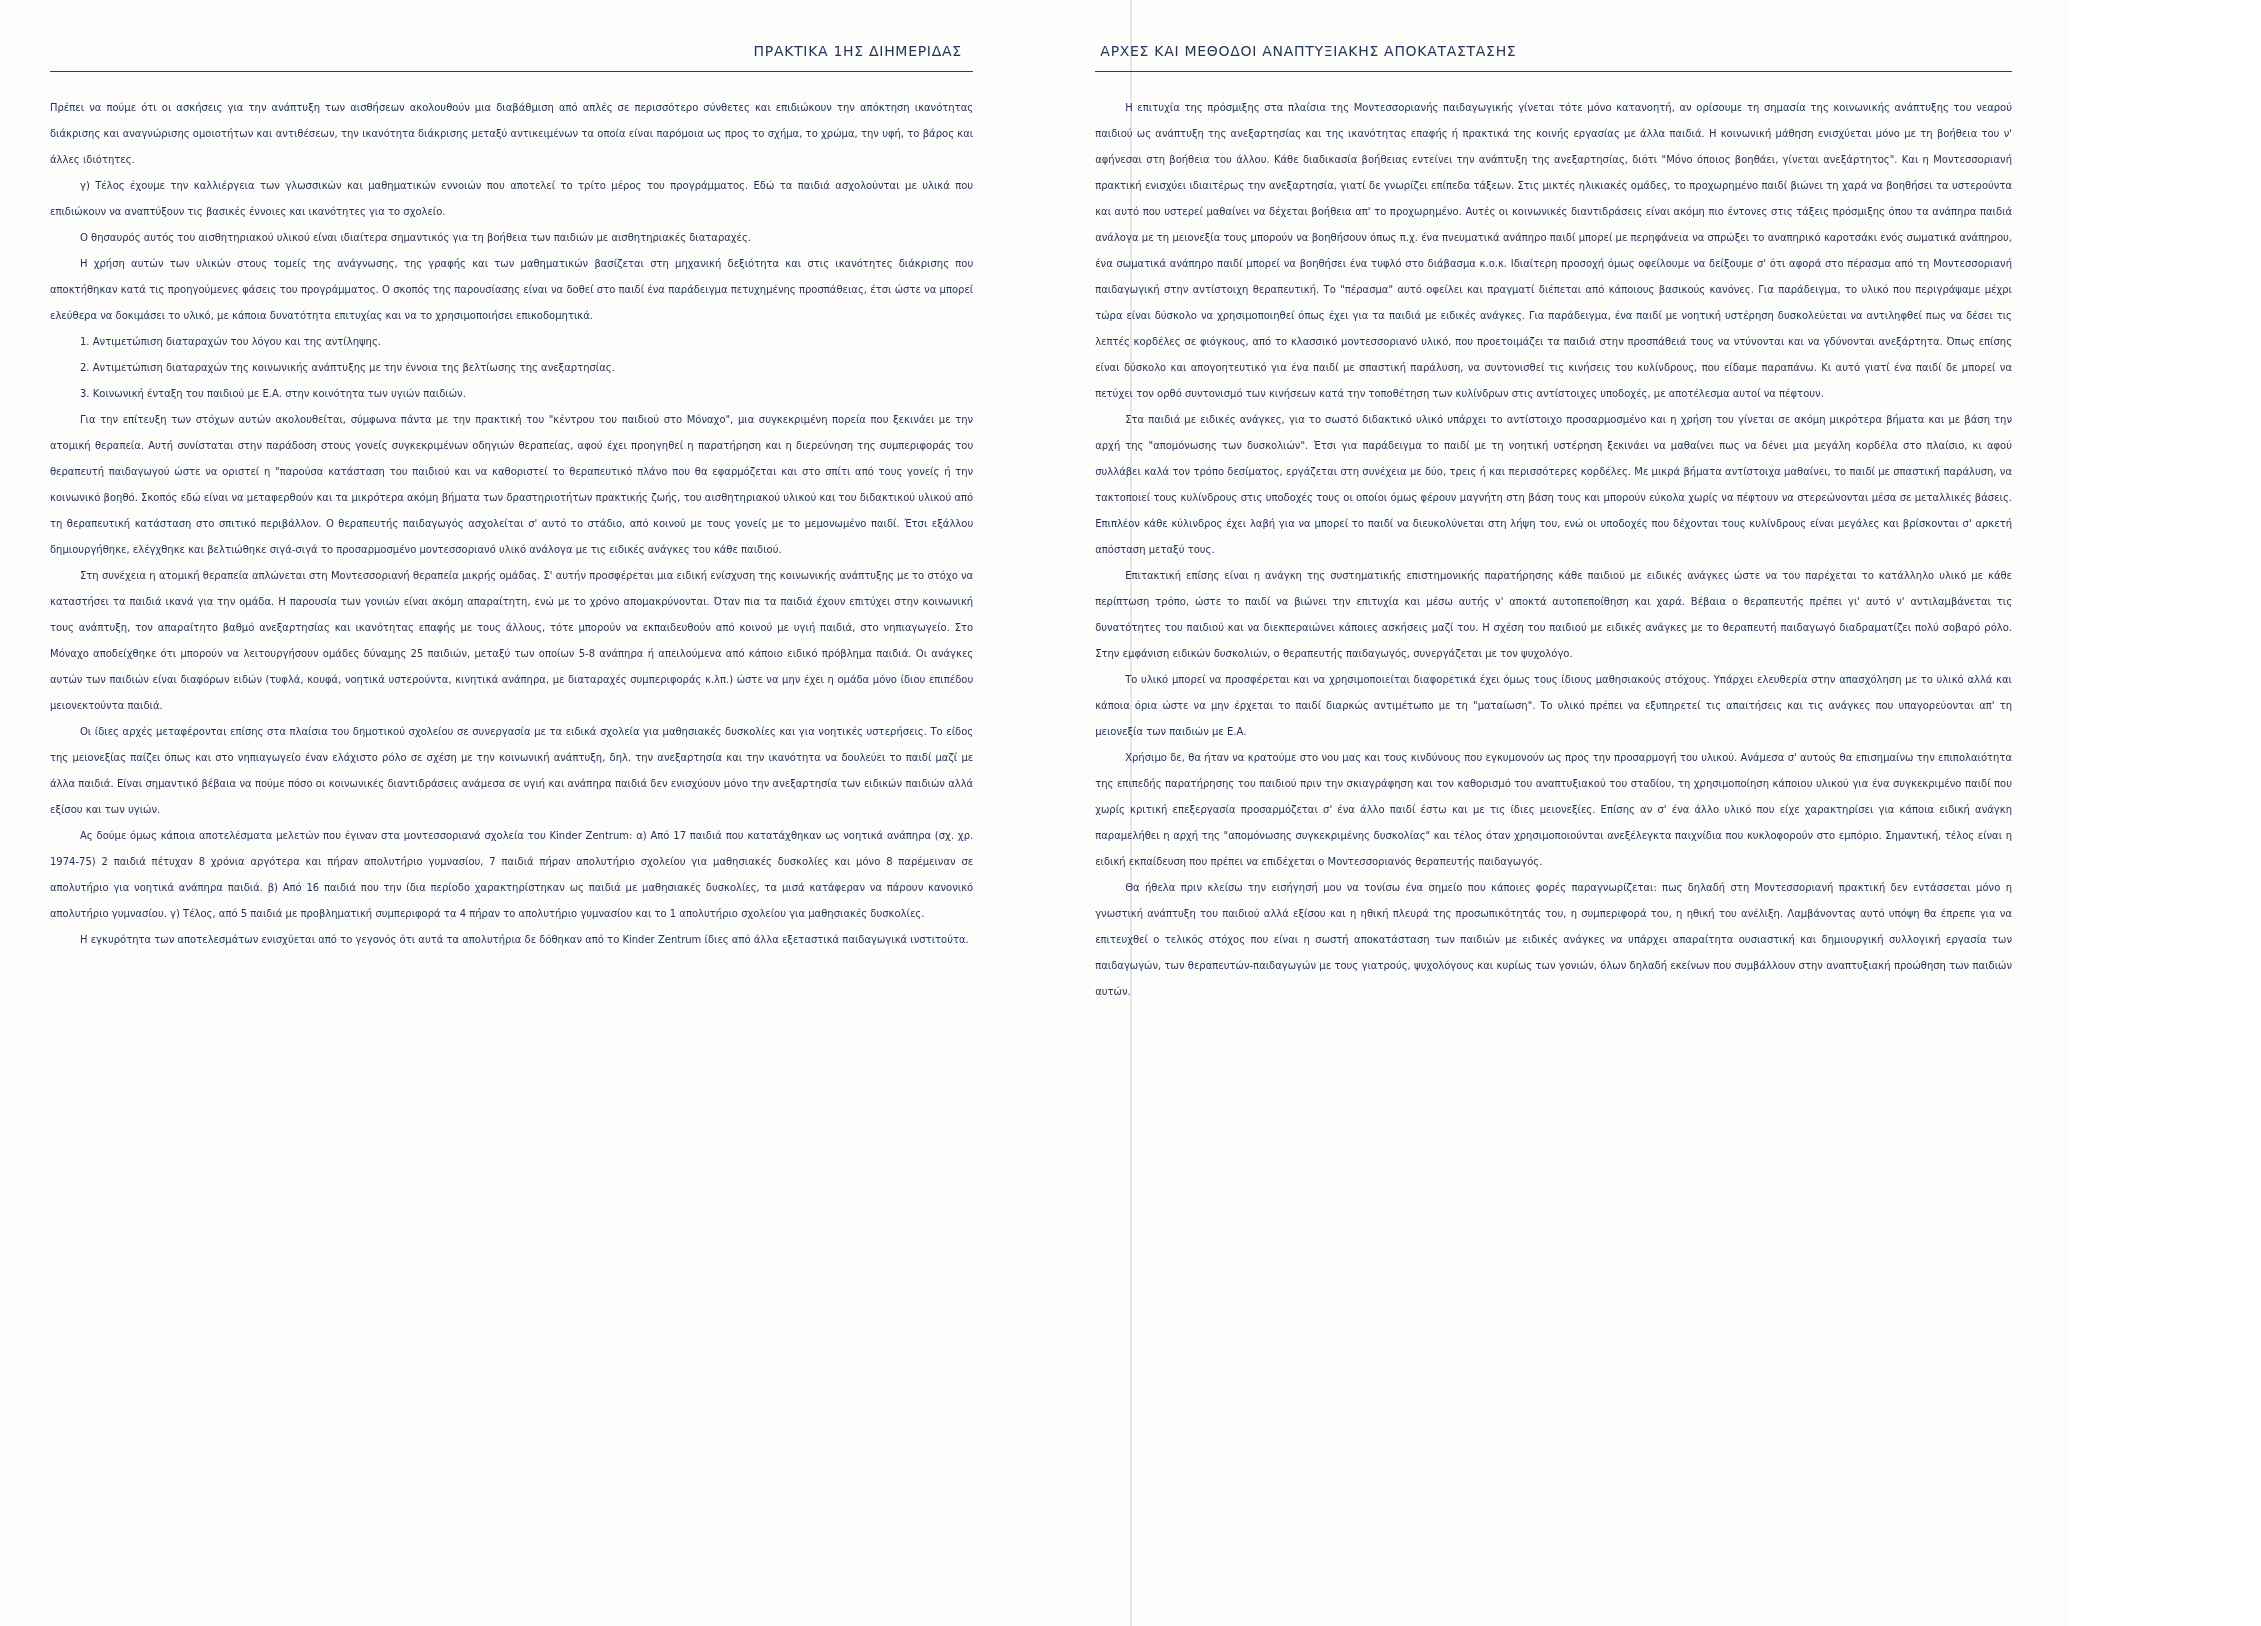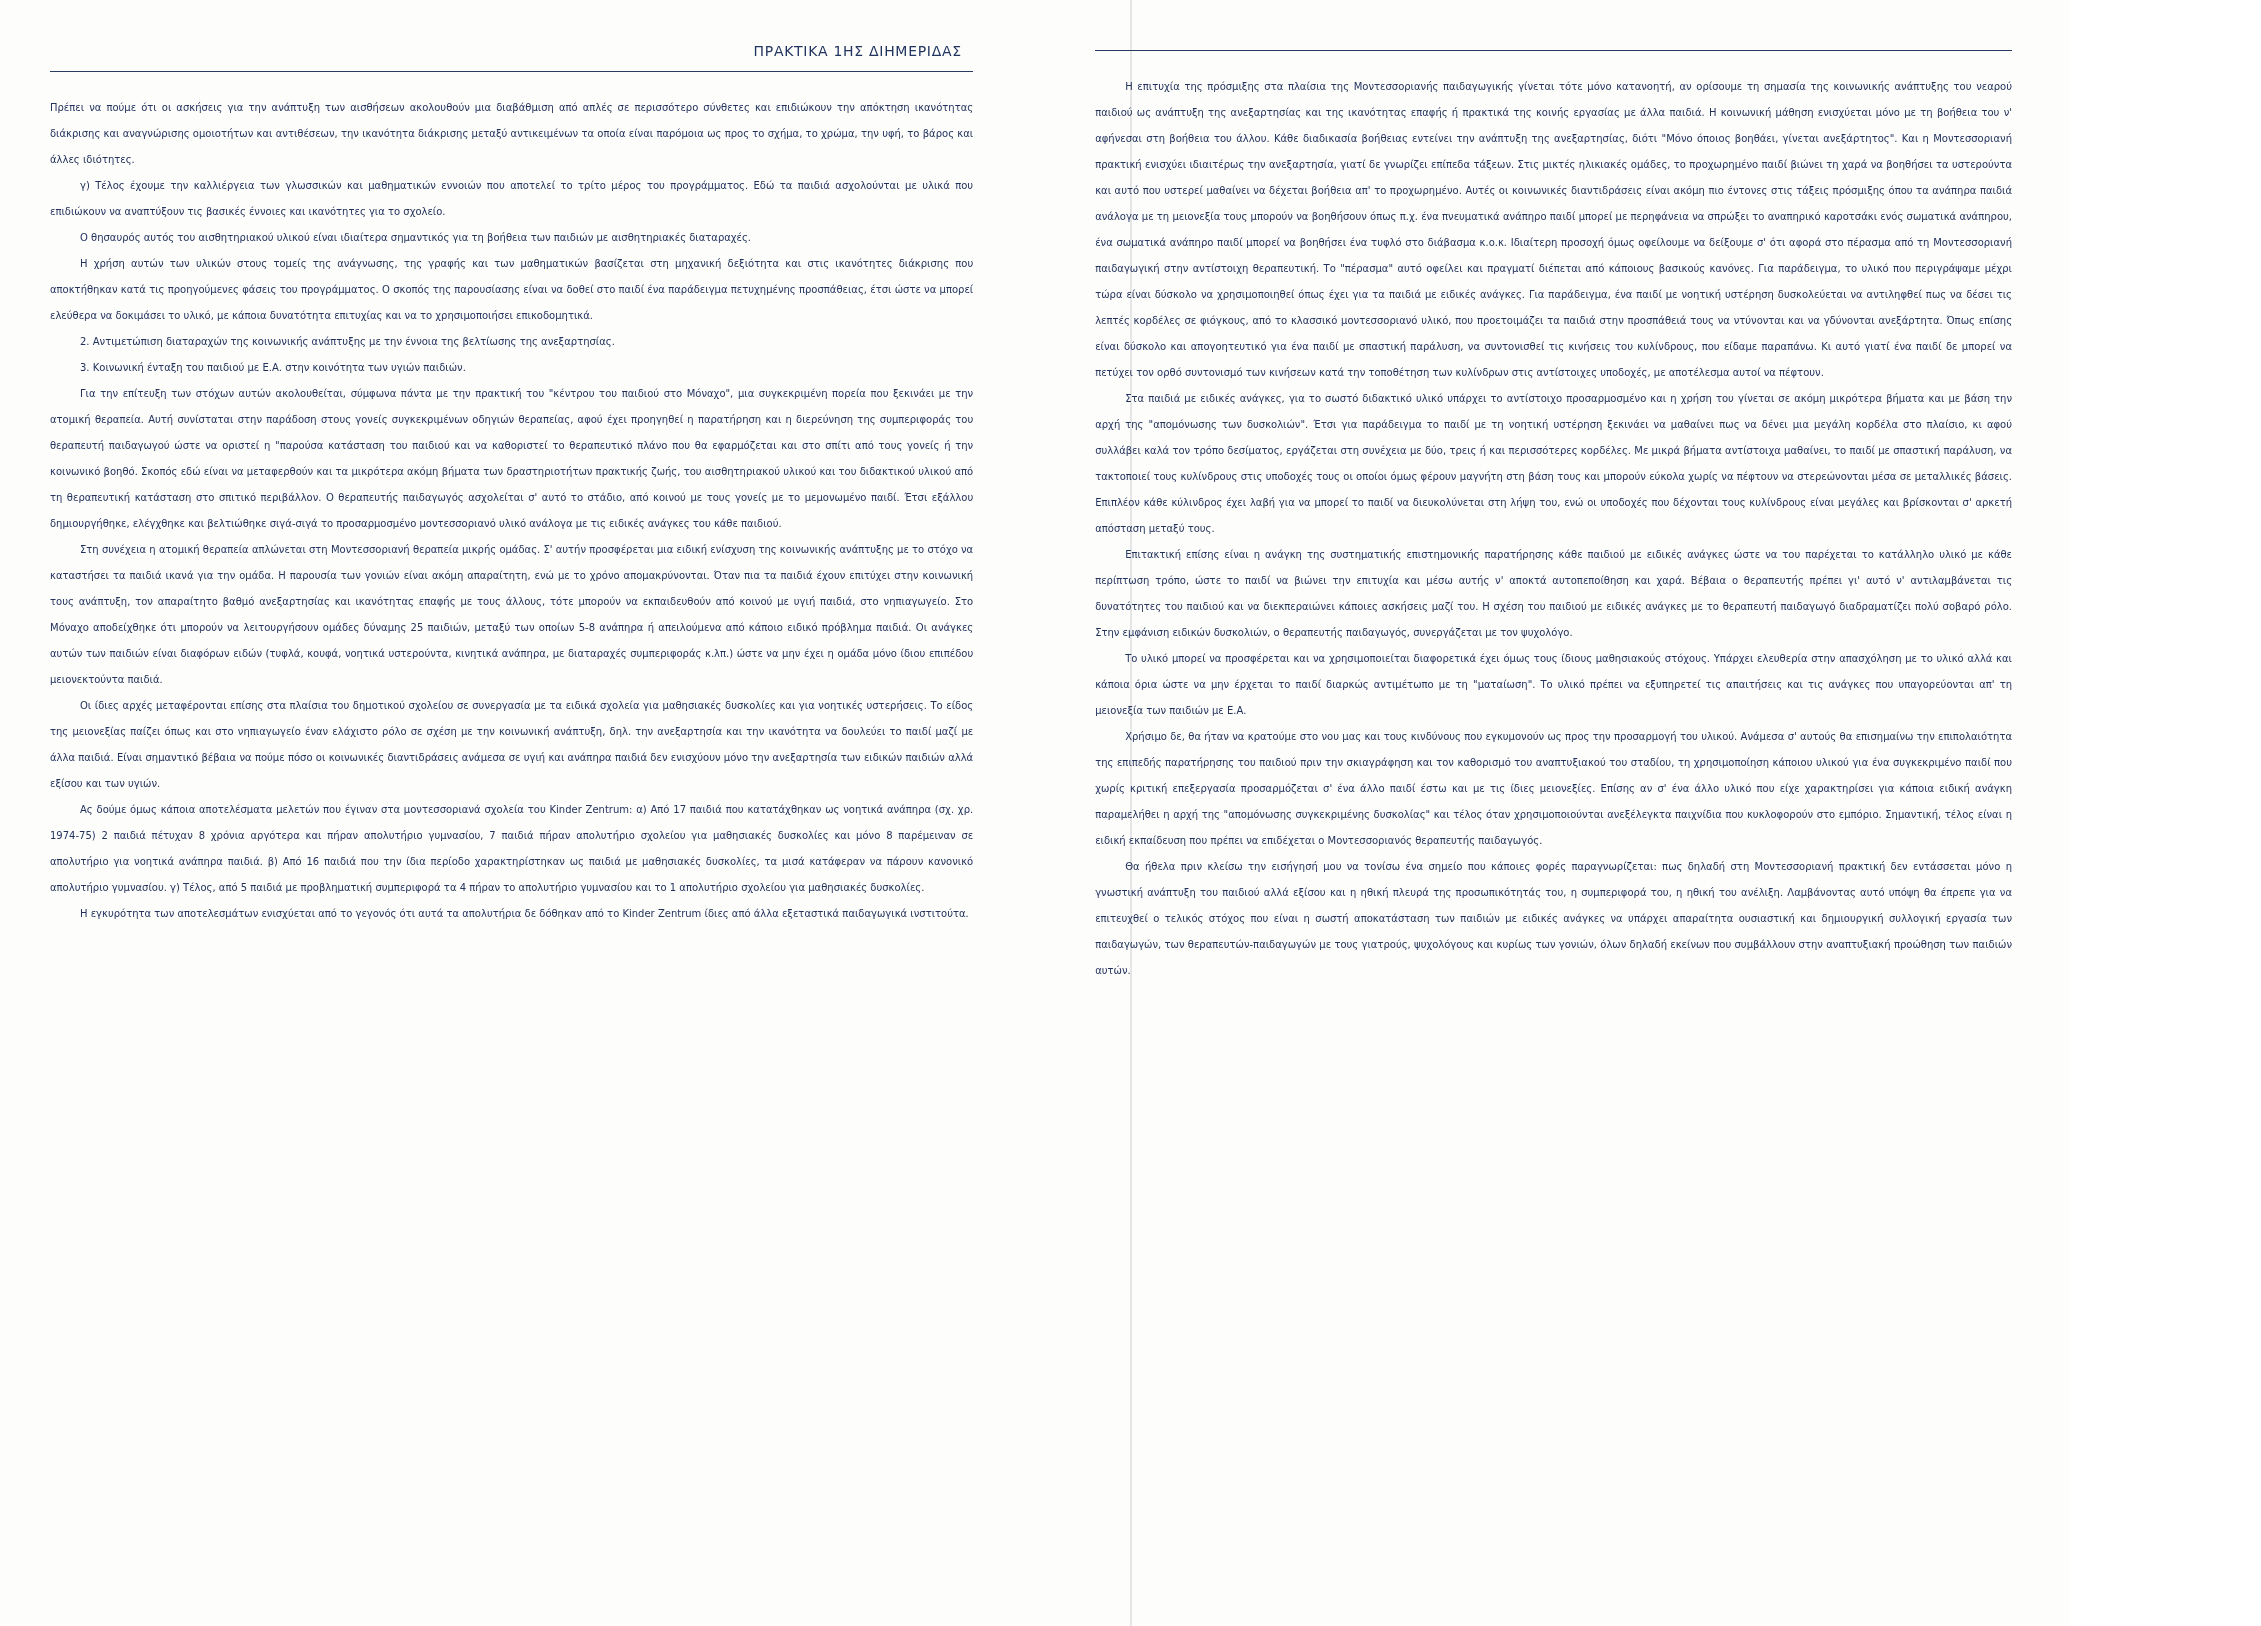--- a/index.html
+++ b/index.html
@@ -95,31 +95,33 @@
   <div class="spread-gutter"></div>
 
   <div class="col col-left">
     <div class="running-head rh-left">ΠΡΑΚΤΙΚΑ 1ΗΣ ΔΙΗΜΕΡΙΔΑΣ</div>
     <div class="rule"></div>
     <div class="body-text">
       <p class="noindent">Πρέπει να πούμε ότι οι ασκήσεις για την ανάπτυξη των αισθήσεων ακολουθούν μια διαβάθμιση από απλές σε περισσότερο σύνθετες και επιδιώκουν την απόκτηση ικανότητας διάκρισης και αναγνώρισης ομοιοτήτων και αντιθέσεων, την ικανότητα διάκρισης μεταξύ αντικειμένων τα οποία είναι παρόμοια ως προς το σχήμα, το χρώμα, την υφή, το βάρος και άλλες ιδιότητες.</p>
       <p>γ) Τέλος έχουμε την καλλιέργεια των γλωσσικών και μαθηματικών εννοιών που αποτελεί το τρίτο μέρος του προγράμματος. Εδώ τα παιδιά ασχολούνται με υλικά που επιδιώκουν να αναπτύξουν τις βασικές έννοιες και ικανότητες για το σχολείο.</p>
       <p>Ο θησαυρός αυτός του αισθητηριακού υλικού είναι ιδιαίτερα σημαντικός για τη βοήθεια των παιδιών με αισθητηριακές διαταραχές.</p>
       <p>Η χρήση αυτών των υλικών στους τομείς της ανάγνωσης, της γραφής και των μαθηματικών βασίζεται στη μηχανική δεξιότητα και στις ικανότητες διάκρισης που αποκτήθηκαν κατά τις προηγούμενες φάσεις του προγράμματος. Ο σκοπός της παρουσίασης είναι να δοθεί στο παιδί ένα παράδειγμα πετυχημένης προσπάθειας, έτσι ώστε να μπορεί ελεύθερα να δοκιμάσει το υλικό, με κάποια δυνατότητα επιτυχίας και να το χρησιμοποιήσει επικοδομητικά.</p>
+      <p class="list-item">1. Αντιμετώπιση διαταραχών του λόγου και της αντίληψης.</p>
       <p class="list-item">2. Αντιμετώπιση διαταραχών της κοινωνικής ανάπτυξης με την έννοια της βελτίωσης της ανεξαρτησίας.</p>
       <p class="list-item">3. Κοινωνική ένταξη του παιδιού με Ε.Α. στην κοινότητα των υγιών παιδιών.</p>
       <p>Για την επίτευξη των στόχων αυτών ακολουθείται, σύμφωνα πάντα με την πρακτική του "κέντρου του παιδιού στο Μόναχο", μια συγκεκριμένη πορεία που ξεκινάει με την ατομική θεραπεία. Αυτή συνίσταται στην παράδοση στους γονείς συγκεκριμένων οδηγιών θεραπείας, αφού έχει προηγηθεί η παρατήρηση και η διερεύνηση της συμπεριφοράς του θεραπευτή παιδαγωγού ώστε να οριστεί η "παρούσα κατάσταση του παιδιού και να καθοριστεί το θεραπευτικό πλάνο που θα εφαρμόζεται και στο σπίτι από τους γονείς ή την κοινωνικό βοηθό. Σκοπός εδώ είναι να μεταφερθούν και τα μικρότερα ακόμη βήματα των δραστηριοτήτων πρακτικής ζωής, του αισθητηριακού υλικού και του διδακτικού υλικού από τη θεραπευτική κατάσταση στο σπιτικό περιβάλλον. Ο θεραπευτής παιδαγωγός ασχολείται σ' αυτό το στάδιο, από κοινού με τους γονείς με το μεμονωμένο παιδί. Έτσι εξάλλου δημιουργήθηκε, ελέγχθηκε και βελτιώθηκε σιγά-σιγά το προσαρμοσμένο μοντεσσοριανό υλικό ανάλογα με τις ειδικές ανάγκες του κάθε παιδιού.</p>
       <p>Στη συνέχεια η ατομική θεραπεία απλώνεται στη Μοντεσσοριανή θεραπεία μικρής ομάδας. Σ' αυτήν προσφέρεται μια ειδική ενίσχυση της κοινωνικής ανάπτυξης με το στόχο να καταστήσει τα παιδιά ικανά για την ομάδα. Η παρουσία των γονιών είναι ακόμη απαραίτητη, ενώ με το χρόνο απομακρύνονται. Όταν πια τα παιδιά έχουν επιτύχει στην κοινωνική τους ανάπτυξη, τον απαραίτητο βαθμό ανεξαρτησίας και ικανότητας επαφής με τους άλλους, τότε μπορούν να εκπαιδευθούν από κοινού με υγιή παιδιά, στο νηπιαγωγείο. Στο Μόναχο αποδείχθηκε ότι μπορούν να λειτουργήσουν ομάδες δύναμης 25 παιδιών, μεταξύ των οποίων 5-8 ανάπηρα ή απειλούμενα από κάποιο ειδικό πρόβλημα παιδιά. Οι ανάγκες αυτών των παιδιών είναι διαφόρων ειδών (τυφλά, κουφά, νοητικά υστερούντα, κινητικά ανάπηρα, με διαταραχές συμπεριφοράς κ.λπ.) ώστε να μην έχει η ομάδα μόνο ίδιου επιπέδου μειονεκτούντα παιδιά.</p>
       <p>Οι ίδιες αρχές μεταφέρονται επίσης στα πλαίσια του δημοτικού σχολείου σε συνεργασία με τα ειδικά σχολεία για μαθησιακές δυσκολίες και για νοητικές υστερήσεις. Το είδος της μειονεξίας παίζει όπως και στο νηπιαγωγείο έναν ελάχιστο ρόλο σε σχέση με την κοινωνική ανάπτυξη, δηλ. την ανεξαρτησία και την ικανότητα να δουλεύει το παιδί μαζί με άλλα παιδιά. Είναι σημαντικό βέβαια να πούμε πόσο οι κοινωνικές διαντιδράσεις ανάμεσα σε υγιή και ανάπηρα παιδιά δεν ενισχύουν μόνο την ανεξαρτησία των ειδικών παιδιών αλλά εξίσου και των υγιών.</p>
       <p>Ας δούμε όμως κάποια αποτελέσματα μελετών που έγιναν στα μοντεσσοριανά σχολεία του Kinder Zentrum: α) Από 17 παιδιά που κατατάχθηκαν ως νοητικά ανάπηρα (σχ. χρ. 1974-75) 2 παιδιά πέτυχαν 8 χρόνια αργότερα και πήραν απολυτήριο γυμνασίου, 7 παιδιά πήραν απολυτήριο σχολείου για μαθησιακές δυσκολίες και μόνο 8 παρέμειναν σε απολυτήριο για νοητικά ανάπηρα παιδιά. β) Από 16 παιδιά που την ίδια περίοδο χαρακτηρίστηκαν ως παιδιά με μαθησιακές δυσκολίες, τα μισά κατάφεραν να πάρουν κανονικό απολυτήριο γυμνασίου. γ) Τέλος, από 5 παιδιά με προβληματική συμπεριφορά τα 4 πήραν το απολυτήριο γυμνασίου και το 1 απολυτήριο σχολείου για μαθησιακές δυσκολίες.</p>
       <p>Η εγκυρότητα των αποτελεσμάτων ενισχύεται από το γεγονός ότι αυτά τα απολυτήρια δε δόθηκαν από το Kinder Zentrum ίδιες από άλλα εξεταστικά παιδαγωγικά ινστιτούτα.</p>
     </div>
   </div>
 
   <div class="col col-right">
+    <div class="running-head rh-right">ΑΡΧΕΣ ΚΑΙ ΜΕΘΟΔΟΙ ΑΝΑΠΤΥΞΙΑΚΗΣ ΑΠΟΚΑΤΑΣΤΑΣΗΣ</div>
     <div class="rule"></div>
     <div class="body-text">
       <p>Η επιτυχία της πρόσμιξης στα πλαίσια της Μοντεσσοριανής παιδαγωγικής γίνεται τότε μόνο κατανοητή, αν ορίσουμε τη σημασία της κοινωνικής ανάπτυξης του νεαρού παιδιού ως ανάπτυξη της ανεξαρτησίας και της ικανότητας επαφής ή πρακτικά της κοινής εργασίας με άλλα παιδιά. Η κοινωνική μάθηση ενισχύεται μόνο με τη βοήθεια του ν' αφήνεσαι στη βοήθεια του άλλου. Κάθε διαδικασία βοήθειας εντείνει την ανάπτυξη της ανεξαρτησίας, διότι "Μόνο όποιος βοηθάει, γίνεται ανεξάρτητος". Και η Μοντεσσοριανή πρακτική ενισχύει ιδιαιτέρως την ανεξαρτησία, γιατί δε γνωρίζει επίπεδα τάξεων. Στις μικτές ηλικιακές ομάδες, το προχωρημένο παιδί βιώνει τη χαρά να βοηθήσει τα υστερούντα και αυτό που υστερεί μαθαίνει να δέχεται βοήθεια απ' το προχωρημένο. Αυτές οι κοινωνικές διαντιδράσεις είναι ακόμη πιο έντονες στις τάξεις πρόσμιξης όπου τα ανάπηρα παιδιά ανάλογα με τη μειονεξία τους μπορούν να βοηθήσουν όπως π.χ. ένα πνευματικά ανάπηρο παιδί μπορεί με περηφάνεια να σπρώξει το αναπηρικό καροτσάκι ενός σωματικά ανάπηρου, ένα σωματικά ανάπηρο παιδί μπορεί να βοηθήσει ένα τυφλό στο διάβασμα κ.ο.κ. Ιδιαίτερη προσοχή όμως οφείλουμε να δείξουμε σ' ότι αφορά στο πέρασμα από τη Μοντεσσοριανή παιδαγωγική στην αντίστοιχη θεραπευτική. Το "πέρασμα" αυτό οφείλει και πραγματί διέπεται από κάποιους βασικούς κανόνες. Για παράδειγμα, το υλικό που περιγράψαμε μέχρι τώρα είναι δύσκολο να χρησιμοποιηθεί όπως έχει για τα παιδιά με ειδικές ανάγκες. Για παράδειγμα, ένα παιδί με νοητική υστέρηση δυσκολεύεται να αντιληφθεί πως να δέσει τις λεπτές κορδέλες σε φιόγκους, από το κλασσικό μοντεσσοριανό υλικό, που προετοιμάζει τα παιδιά στην προσπάθειά τους να ντύνονται και να γδύνονται ανεξάρτητα. Όπως επίσης είναι δύσκολο και απογοητευτικό για ένα παιδί με σπαστική παράλυση, να συντονισθεί τις κινήσεις του κυλίνδρους, που είδαμε παραπάνω. Κι αυτό γιατί ένα παιδί δε μπορεί να πετύχει τον ορθό συντονισμό των κινήσεων κατά την τοποθέτηση των κυλίνδρων στις αντίστοιχες υποδοχές, με αποτέλεσμα αυτοί να πέφτουν.</p>
       <p>Στα παιδιά με ειδικές ανάγκες, για το σωστό διδακτικό υλικό υπάρχει το αντίστοιχο προσαρμοσμένο και η χρήση του γίνεται σε ακόμη μικρότερα βήματα και με βάση την αρχή της "απομόνωσης των δυσκολιών". Έτσι για παράδειγμα το παιδί με τη νοητική υστέρηση ξεκινάει να μαθαίνει πως να δένει μια μεγάλη κορδέλα στο πλαίσιο, κι αφού συλλάβει καλά τον τρόπο δεσίματος, εργάζεται στη συνέχεια με δύο, τρεις ή και περισσότερες κορδέλες. Με μικρά βήματα αντίστοιχα μαθαίνει, το παιδί με σπαστική παράλυση, να τακτοποιεί τους κυλίνδρους στις υποδοχές τους οι οποίοι όμως φέρουν μαγνήτη στη βάση τους και μπορούν εύκολα χωρίς να πέφτουν να στερεώνονται μέσα σε μεταλλικές βάσεις. Επιπλέον κάθε κύλινδρος έχει λαβή για να μπορεί το παιδί να διευκολύνεται στη λήψη του, ενώ οι υποδοχές που δέχονται τους κυλίνδρους είναι μεγάλες και βρίσκονται σ' αρκετή απόσταση μεταξύ τους.</p>
       <p>Επιτακτική επίσης είναι η ανάγκη της συστηματικής επιστημονικής παρατήρησης κάθε παιδιού με ειδικές ανάγκες ώστε να του παρέχεται το κατάλληλο υλικό με κάθε περίπτωση τρόπο, ώστε το παιδί να βιώνει την επιτυχία και μέσω αυτής ν' αποκτά αυτοπεποίθηση και χαρά. Βέβαια ο θεραπευτής πρέπει γι' αυτό ν' αντιλαμβάνεται τις δυνατότητες του παιδιού και να διεκπεραιώνει κάποιες ασκήσεις μαζί του. Η σχέση του παιδιού με ειδικές ανάγκες με το θεραπευτή παιδαγωγό διαδραματίζει πολύ σοβαρό ρόλο. Στην εμφάνιση ειδικών δυσκολιών, ο θεραπευτής παιδαγωγός, συνεργάζεται με τον ψυχολόγο.</p>
       <p>Το υλικό μπορεί να προσφέρεται και να χρησιμοποιείται διαφορετικά έχει όμως τους ίδιους μαθησιακούς στόχους. Υπάρχει ελευθερία στην απασχόληση με το υλικό αλλά και κάποια όρια ώστε να μην έρχεται το παιδί διαρκώς αντιμέτωπο με τη "ματαίωση". Το υλικό πρέπει να εξυπηρετεί τις απαιτήσεις και τις ανάγκες που υπαγορεύονται απ' τη μειονεξία των παιδιών με Ε.Α.</p>
       <p>Χρήσιμο δε, θα ήταν να κρατούμε στο νου μας και τους κινδύνους που εγκυμονούν ως προς την προσαρμογή του υλικού. Ανάμεσα σ' αυτούς θα επισημαίνω την επιπολαιότητα της επιπεδής παρατήρησης του παιδιού πριν την σκιαγράφηση και τον καθορισμό του αναπτυξιακού του σταδίου, τη χρησιμοποίηση κάποιου υλικού για ένα συγκεκριμένο παιδί που χωρίς κριτική επεξεργασία προσαρμόζεται σ' ένα άλλο παιδί έστω και με τις ίδιες μειονεξίες. Επίσης αν σ' ένα άλλο υλικό που είχε χαρακτηρίσει για κάποια ειδική ανάγκη παραμελήθει η αρχή της "απομόνωσης συγκεκριμένης δυσκολίας" και τέλος όταν χρησιμοποιούνται ανεξέλεγκτα παιχνίδια που κυκλοφορούν στο εμπόριο. Σημαντική, τέλος είναι η ειδική εκπαίδευση που πρέπει να επιδέχεται ο Μοντεσσοριανός θεραπευτής παιδαγωγός.</p>
       <p>Θα ήθελα πριν κλείσω την εισήγησή μου να τονίσω ένα σημείο που κάποιες φορές παραγνωρίζεται: πως δηλαδή στη Μοντεσσοριανή πρακτική δεν εντάσσεται μόνο η γνωστική ανάπτυξη του παιδιού αλλά εξίσου και η ηθική πλευρά της προσωπικότητάς του, η συμπεριφορά του, η ηθική του ανέλιξη. Λαμβάνοντας αυτό υπόψη θα έπρεπε για να επιτευχθεί ο τελικός στόχος που είναι η σωστή αποκατάσταση των παιδιών με ειδικές ανάγκες να υπάρχει απαραίτητα ουσιαστική και δημιουργική συλλογική εργασία των παιδαγωγών, των θεραπευτών-παιδαγωγών με τους γιατρούς, ψυχολόγους και κυρίως των γονιών, όλων δηλαδή εκείνων που συμβάλλουν στην αναπτυξιακή προώθηση των παιδιών αυτών.</p>
     </div>
   </div>

